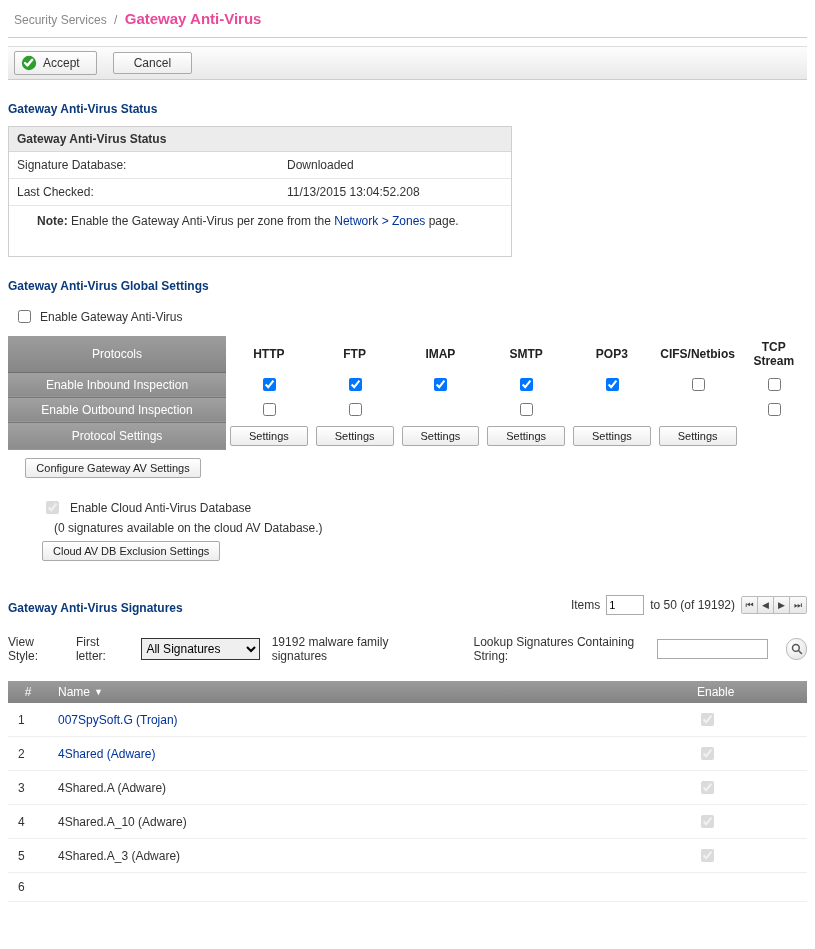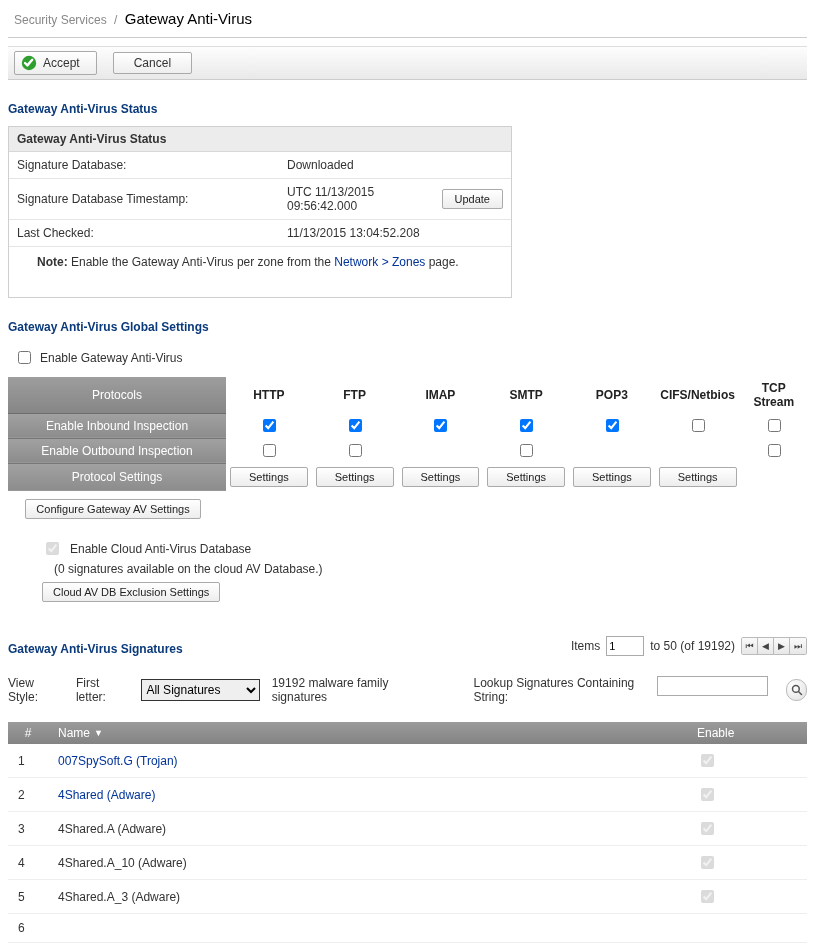--- a/index.html
+++ b/index.html
@@ -13,22 +13,22 @@
     background: #fff;
   }
   a { color: #003399; text-decoration: none; }
 
   .breadcrumb {
     color: #888;
     font-size: 12px;
     padding: 2px 0 6px 6px;
   }
   .breadcrumb .current {
-    color: #000000;
-    font-weight: normal;
+    color: #ec4899;
+    font-weight: bold;
     font-size: 15px;
   }
   .breadcrumb .slash { color: #888; margin: 0 4px; }
 
   hr.top-rule {
     border: none;
     border-top: 1px solid #ccc;
     margin: 4px 0 8px 0;
   }
 
@@ -242,21 +242,21 @@
     margin-top: 20px;
     font-size: 12px;
   }
   .view-row select {
     width: 125px;
     height: 22px;
     font-size: 12px;
     border: 1px solid #333;
   }
   .view-row .count { color: #333; }
-  .view-row .lookup-wrap { display:flex; align-items:flex-start; gap:2px; margin-left: 24px;}
+  .view-row .lookup-wrap { display:flex; align-items:center; gap:2px; margin-left: 24px;}
   .view-row input[type=text].lookup {
     width: 105px;
     height: 16px;
     border: 1px solid #aaa;
   }
   .search-btn {
     width: 20px; height: 20px;
     border: 1px solid #bbb;
     border-radius: 10px;
     background: radial-gradient(circle at 30% 30%, #fff, #e0e0e0);
@@ -330,27 +330,20 @@
 <div class="status-box">
   <div class="status-header">Gateway Anti-Virus Status</div>
 
   <div class="status-row">
     <div class="label">Signature Database:</div>
     <div class="value">
         <span>Downloaded</span>
       </div>
   </div>
 
-  <div class="status-row">
-    <div class="label">Signature Database Timestamp:</div>
-    <div class="value">
-      <span>UTC 11/13/2015 09:56:42.000</span>
-      <button class="btn-small">Update</button>
-    </div>
-  </div>
 
   <div class="status-row">
     <div class="label">Last Checked:</div>
     <div class="value">
         <span>11/13/2015 13:04:52.208</span>
       </div>
   </div>
 
 
   <div class="status-note">

